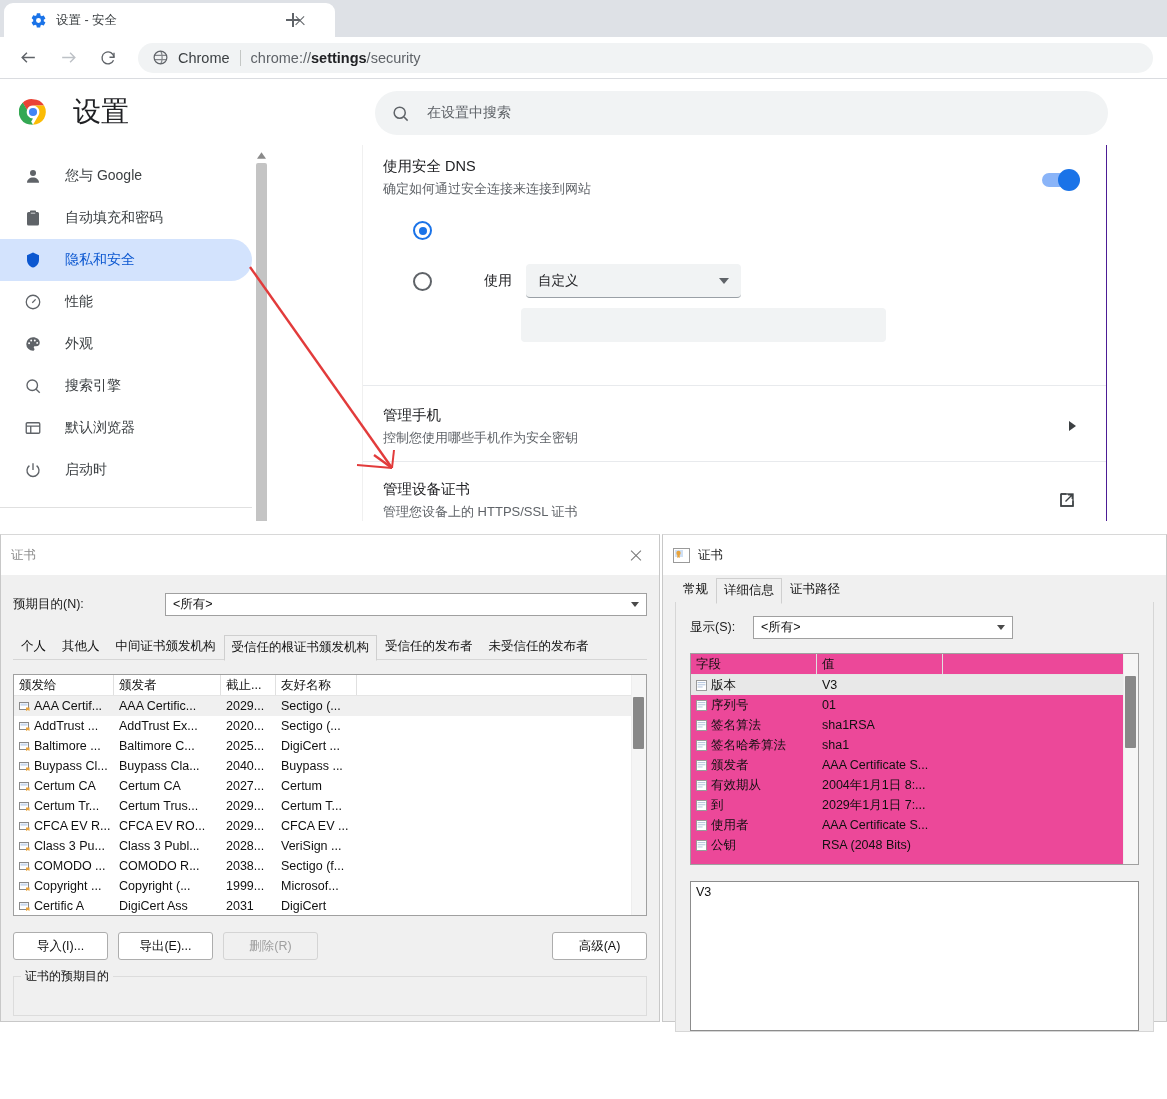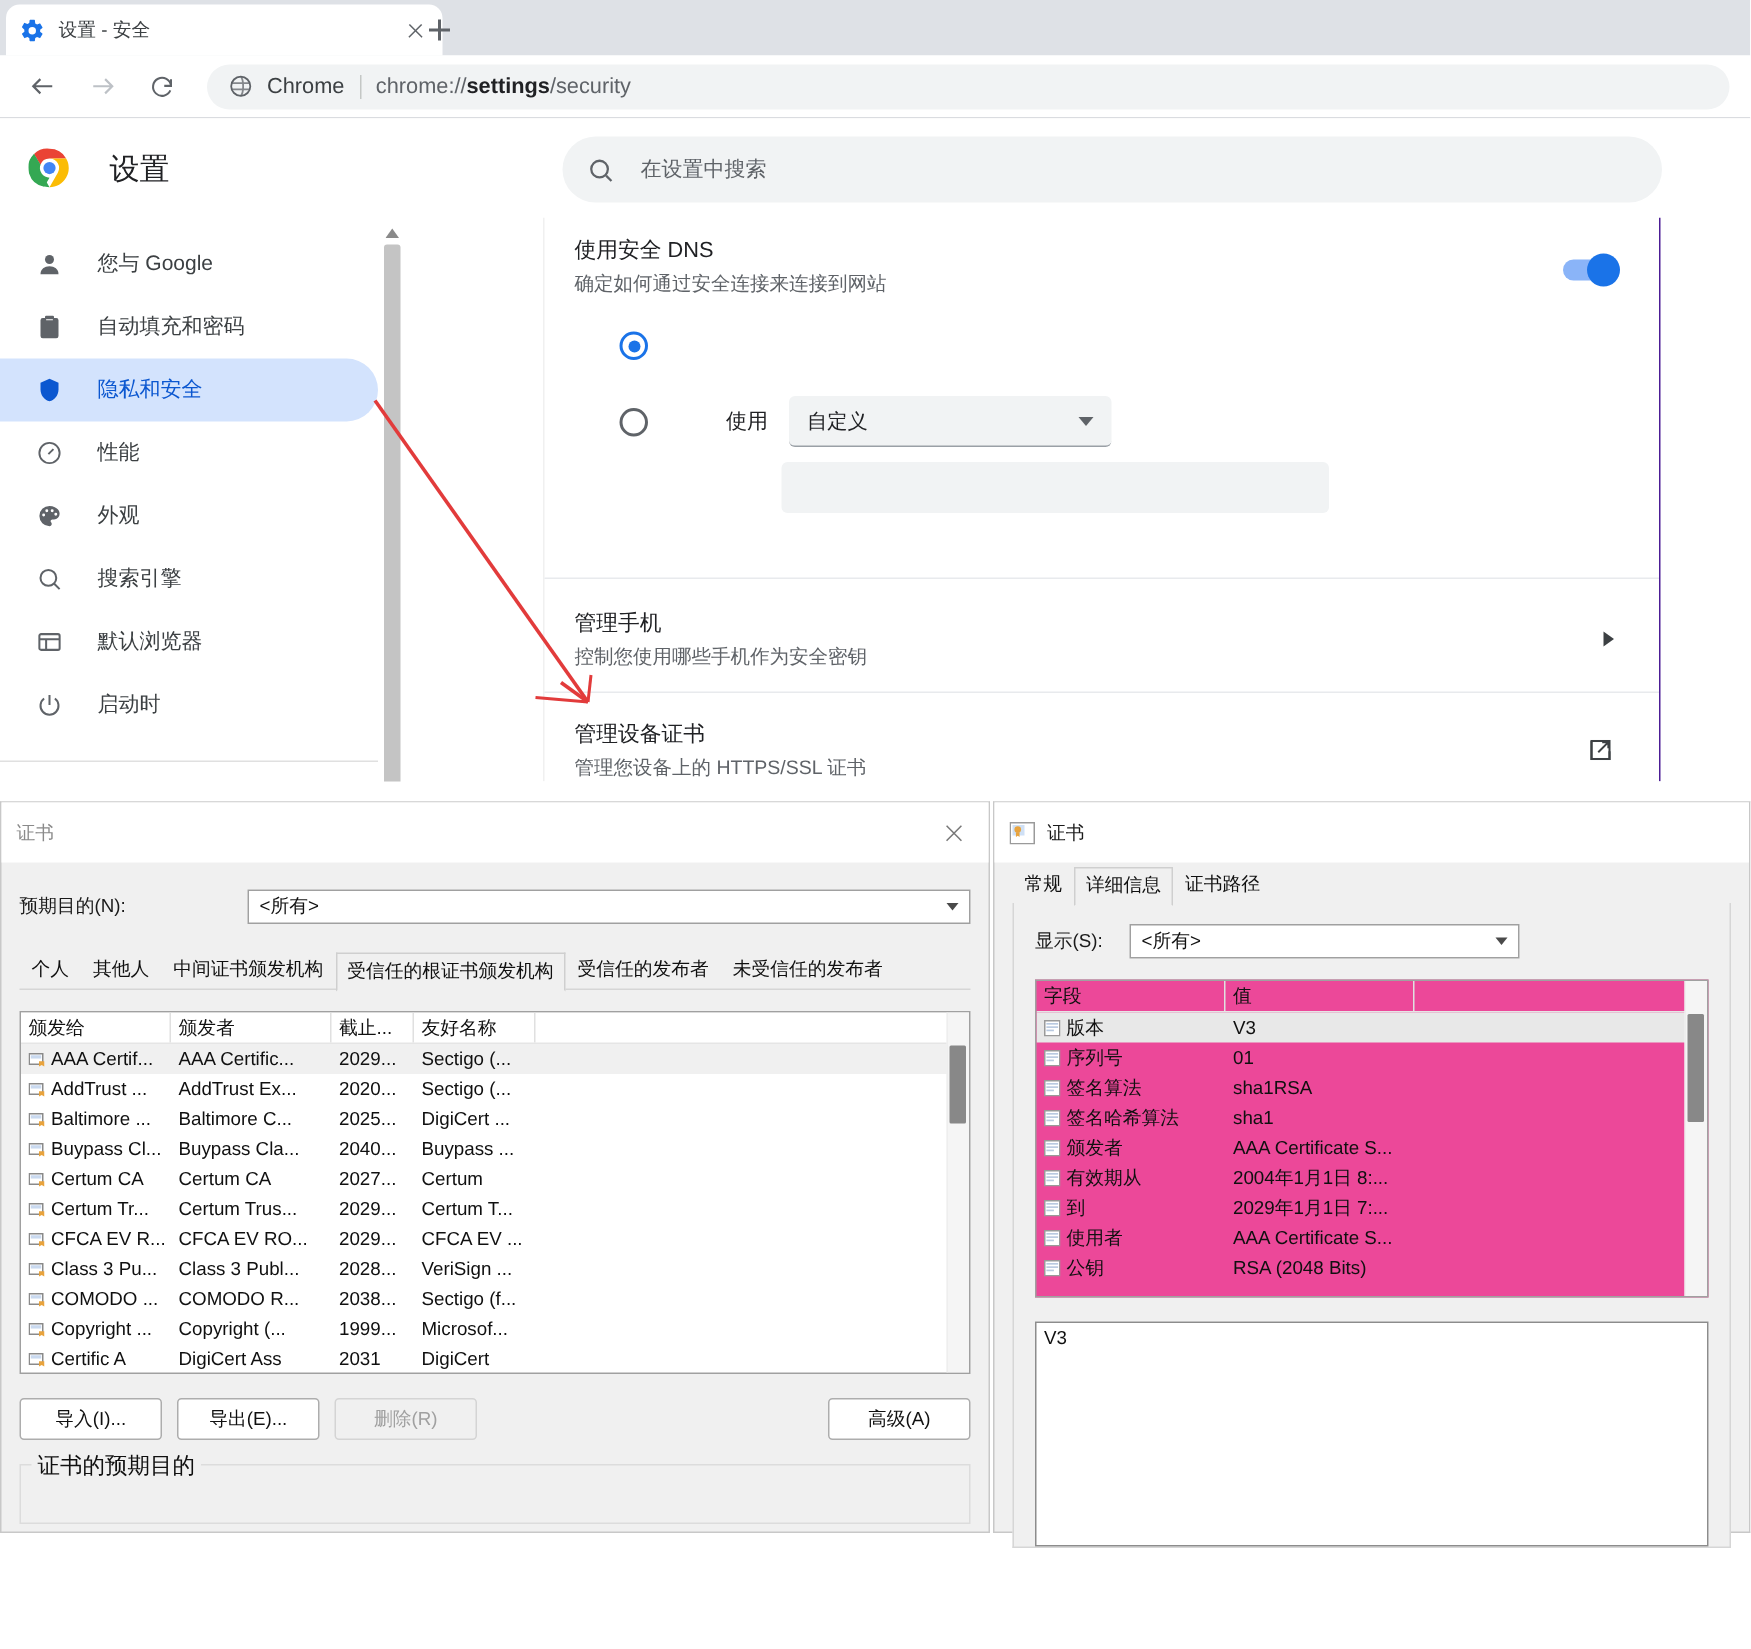--- a/index.html
+++ b/index.html
@@ -14,23 +14,23 @@
   
   .browser {
     position: absolute; left: 0; top: 0; width: 1167px; height: 521px;
     background: #fff; overflow: hidden;
   }
   .tabstrip {
     position: absolute; left: 0; top: 0; width: 1167px; height: 37px;
     background: #dee1e6;
   }
   .tab {
-    position: absolute; left: 4px; top: 3px; width: 291px; height: 34px;
+    position: absolute; left: 4px; top: 3px; width: 331px; height: 34px;
     background: #fff; border-radius: 9px 9px 0 0;
-    display: flex; align-items: center; padding: 0 9px;
+    display: flex; align-items: center; padding: 0 26px;
   }
   .tab-favicon {
     width: 17px; height: 17px; flex: 0 0 17px; margin-right: 9px;
     display: flex; align-items: center; justify-content: center;
   }
   .tab-title {
     font-size: 12.5px; color: #3c4043; white-space: nowrap;
     overflow: hidden; text-overflow: ellipsis; flex: 1;
   }
   .tab-close {
@@ -82,21 +82,21 @@
   .settings-page {
     position: absolute; left: 0; top: 79px; width: 1167px; height: 442px;
     background: #fff;
   }
   .settings-header {
     position: absolute; left: 0; top: 0; width: 1167px; height: 66px;
     display: flex; align-items: center; background: #fff;
   }
   .chrome-logo { margin-left: 19px; width: 28px; height: 28px; }
   .settings-title {
-    margin-left: 26px; font-size: 20px; color: #202124; font-weight: 400;
+    margin-left: 26px; font-size: 28px; color: #202124; font-weight: 400;
   }
   .settings-search {
     position: absolute; left: 375px; top: 12px; width: 733px; height: 44px;
     background: #f1f3f4; border-radius: 22px;
     display: flex; align-items: center; padding: 0 16px;
   }
   .settings-search .sicon { width: 19px; height: 19px; margin-right: 17px; color:#5f6368;}
   .settings-search .splace { font-size: 14px; color: #5f6368; }
 
   .sidebar {
@@ -264,21 +264,21 @@
     height: 28px; min-width: 95px; background: #fff; border: 1px solid #adadad;
     border-radius: 3px; font-size: 12.5px; color: #101010;
     display: flex; align-items: center; justify-content: center; margin-right: 10px;
   }
   .wbtn.disabled { background: #f0f0f0; border-color: #d4d4d4; color: #a0a0a0; }
   .wbtn.right { margin-left: auto; margin-right: 0; }
 
   .groupbox { margin-top: 16px; position: relative; }
   .groupbox .gb-legend {
     position: absolute; left: 8px; top: -8px; background: #f0f0f0;
-    padding: 0 4px; font-size: 15px; color: #101010;
+    padding: 0 4px; font-size: 12px; color: #101010;
   }
   .groupbox .gb-frame {
     border: 1px solid #dcdcdc; height: 40px; margin-top: 1px;
   }
 
   
   .detwin {
     position: absolute; left: 662px; top: 534px; width: 505px; height: 488px;
     background: #f0f0f0; border: 1px solid #c8c8c8; border-top: 1px solid #d8d8d8;
   }

